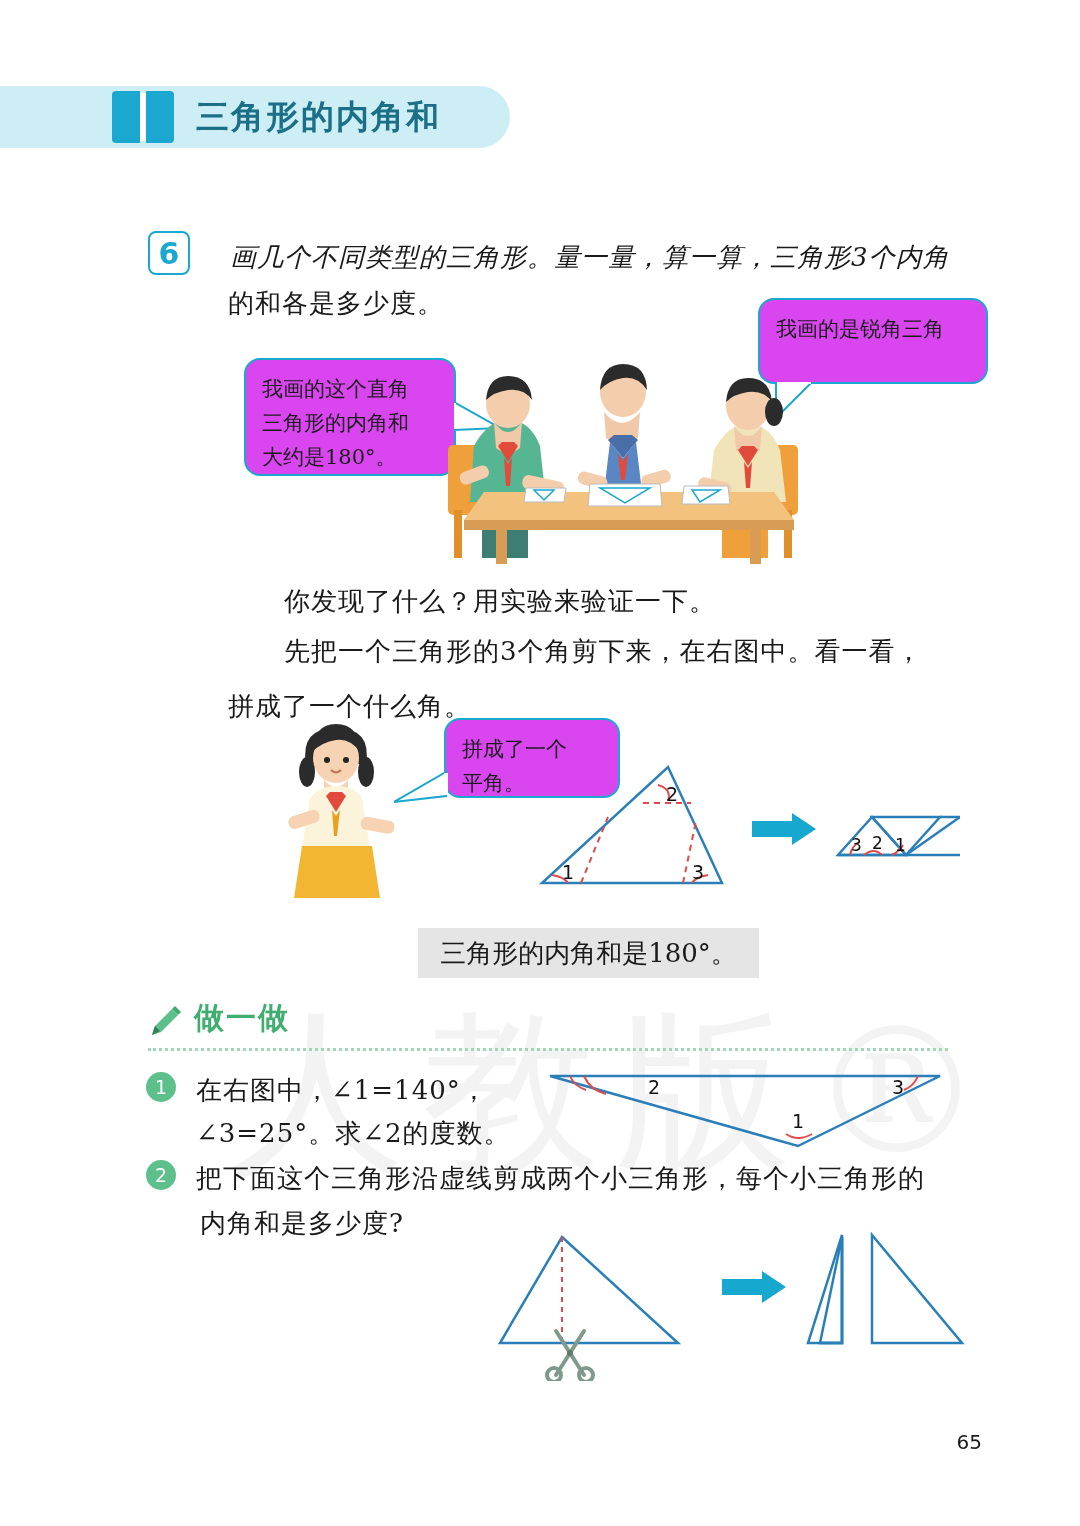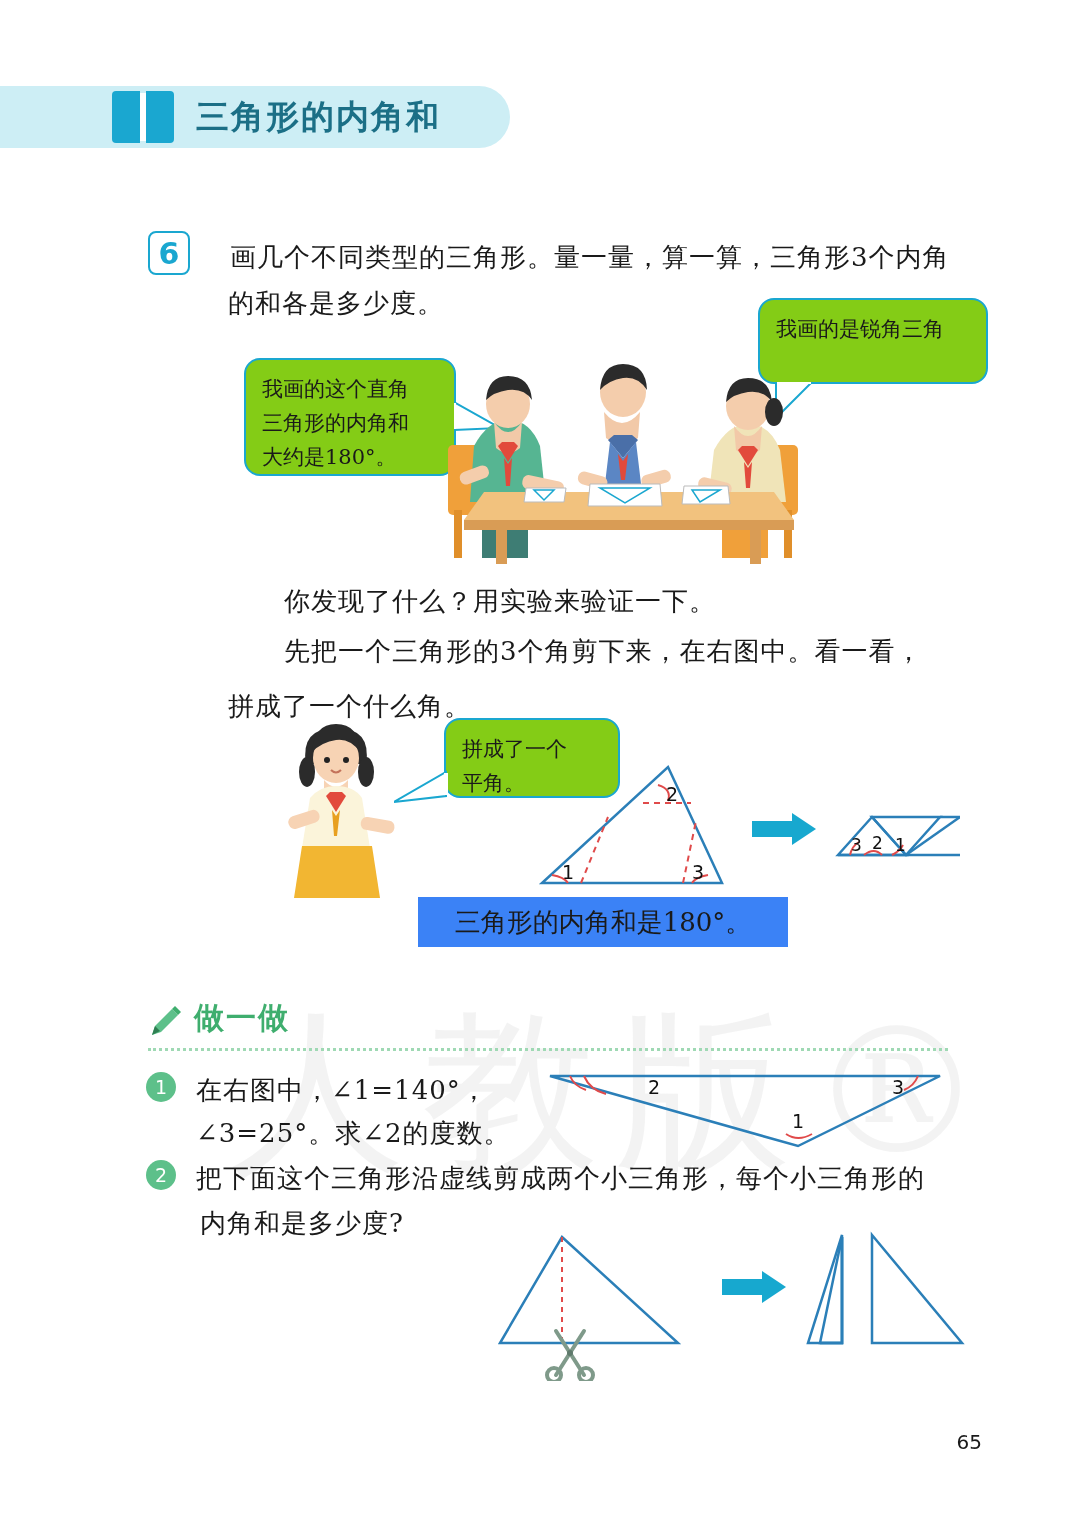--- a/index.html
+++ b/index.html
@@ -80,45 +80,45 @@
     color: #1a1a1a;
     font-family: "DejaVu Serif", serif;
     letter-spacing: 1px;
   }
 
   
   .bubble {
     position: absolute;
     border: 2px solid #1aa7d0;
     border-radius: 16px;
-    background: #84cc16;
+    background: #d946ef;
     color: #1a1a1a;
     font-size: 21px;
     line-height: 34px;
     padding: 12px 16px;
     font-family: "DejaVu Serif", serif;
   }
 
   
   .scene {
     position: absolute;
     left: 438px;
     top: 350px;
     width: 372px;
     height: 215px;
   }
 
   
   .result-banner {
     position: absolute;
     left: 418px;
-    top: 897px;
-    width: 370px;
+    top: 928px;
+    width: 341px;
     height: 50px;
-    background: #3b82f6;
+    background: #e5e5e5;
     display: flex;
     align-items: center;
     justify-content: center;
     font-size: 26px;
     color: #1a1a1a;
     font-family: "DejaVu Serif", serif;
   }
 
   
   .practice-header {
@@ -189,21 +189,21 @@
   <div class="book-icon">
     <div class="pg left"></div>
     <div class="spine"></div>
     <div class="pg right"></div>
   </div>
   <div class="header-title">三角形的内角和</div>
 </div>
 
 <div class="num-badge" style="left:148px; top:231px;">6</div>
 
-<div class="body-text" style="left:230px; top:234px; width:780px;">画几个不同类型的三角形。量一量，算一算，三角形3个内角</div>
+<div class="body-text" style="left:230px; top:234px; width:780px;font-style:italic;">画几个不同类型的三角形。量一量，算一算，三角形3个内角</div>
 <div class="body-text" style="left:228px; top:280px; width:780px;">的和各是多少度。</div>
 
 <div class="bubble" style="left:758px; top:298px; width:230px; height:86px;">
   <div>我画的是锐角三角</div>
   <svg width="50" height="40" style="position:absolute; left:10px; top:82px;">
     <polygon points="6,0 42,0 6,36" fill="#ffffff" stroke="#1aa7d0" stroke-width="2"></polygon>
     <line x1="7" y1="0" x2="41" y2="0" stroke="#ffffff" stroke-width="4"></line>
   </svg>
 </div>
 

